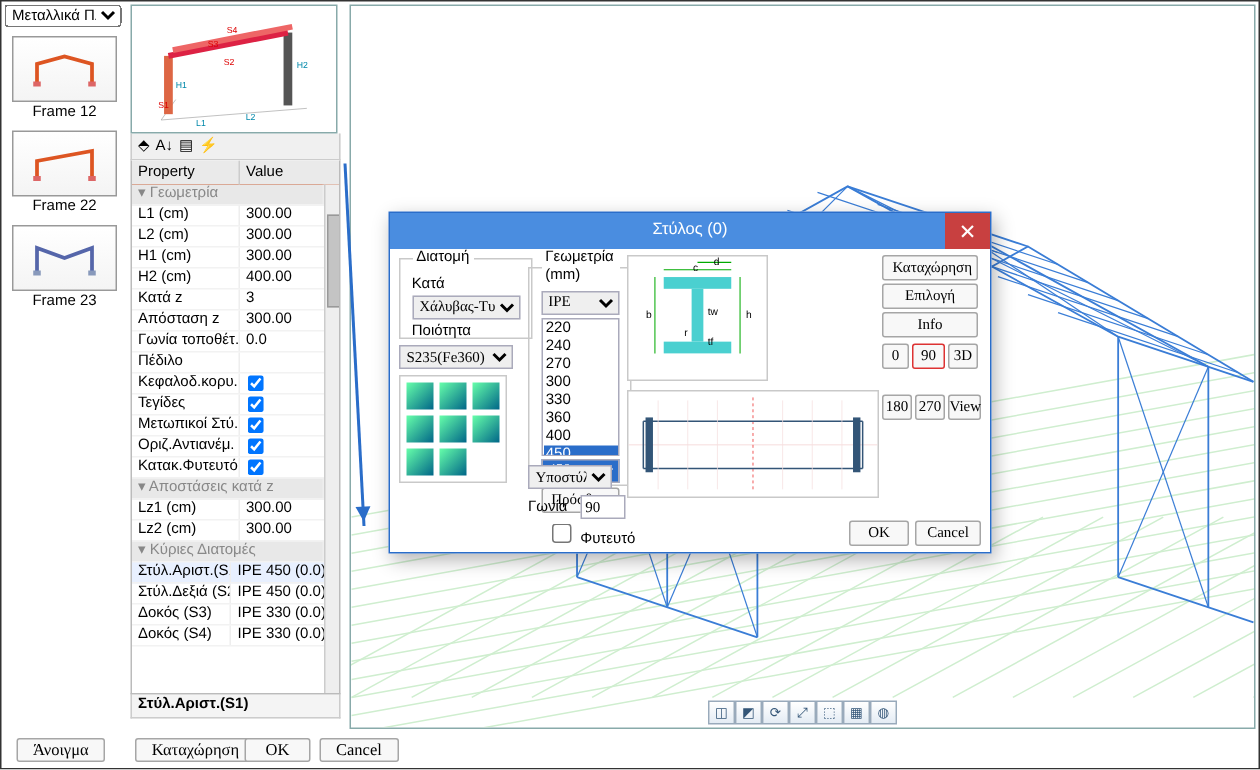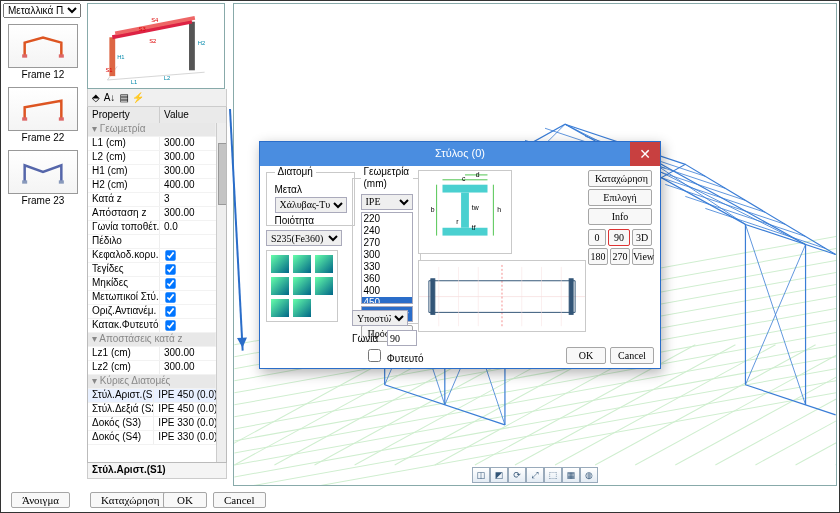--- a/index.html
+++ b/index.html
@@ -160,24 +160,20 @@
           </div>
           <div class="prop-row">
             <div>Κεφαλοδ.κορυ.</div>
             <div><input type="checkbox" checked="" style=""></div>
           </div>
           <div class="prop-row">
             <div>Τεγίδες</div>
             <div><input type="checkbox" checked="" style=""></div>
           </div>
           <div class="prop-row">
-            <div>Μηκίδες</div>
-            <div><input type="checkbox" checked="" style=""></div>
-          </div>
-          <div class="prop-row">
             <div>Μετωπικοί Στύ.</div>
             <div><input type="checkbox" checked="" style=""></div>
           </div>
           <div class="prop-row">
             <div>Οριζ.Αντιανέμ.</div>
             <div><input type="checkbox" checked="" style=""></div>
           </div>
           <div class="prop-row">
             <div>Κατακ.Φυτευτό.</div>
             <div><input type="checkbox" checked="" style=""></div>
@@ -314,21 +310,21 @@
 
   <div class="dlg">
     <div class="dlg-title">
       <span>Στύλος (0)</span>
       <div class="dlg-close">✕</div>
     </div>
     <div class="dlg-body">
 
       <fieldset class="grp" style="left:4px;top:0;width:80px;height:60px">
         <legend>Διατομή</legend>
-        <span class="lbl">Μεταλ</span>
+        <span class="lbl">Κατά</span>
         <select style="width:72px"><option>Χάλυβας-Τυπικές</option></select>
         <span class="lbl">Ποιότητα</span>
       </fieldset>
       <select style="position:absolute;left:6px;top:64px;width:76px"><option>S235(Fe360)</option></select>
 
       <div class="sect-preview" style="position:absolute;left:6px;top:84px">
         <span></span>
           <span></span>
           <span></span>
           <span></span>
@@ -387,21 +383,21 @@
 
       <div style="position:absolute;right:6px;top:4px;width:66px">
         <button class="btn-sm" style="width:64px">Καταχώρηση</button>
         <button class="btn-sm" style="width:64px;margin-top:2px">Επιλογή</button>
         <button class="btn-sm" style="width:64px;margin-top:2px">Info</button>
         <div style="display:flex;gap:2px;margin-top:4px">
           <button class="btn-sm" style="width:18px;padding:0">0</button>
           <button class="btn-sm" style="width:22px;padding:0;border:1px solid #d33">90</button>
           <button class="btn-sm" style="width:20px;padding:0">3D</button>
         </div>
-        <div style="display:flex;gap:2px;margin-top:2px">
+        <div style="display:flex;gap:2px;margin-top:17px">
           <button class="btn-sm" style="width:20px;padding:0">180</button>
           <button class="btn-sm" style="width:20px;padding:0">270</button>
           <button class="btn-sm" style="width:22px;padding:0">View</button>
         </div>
       </div>
 
       <div class="diagram-box" style="position:absolute;left:158px;top:94px;width:168px;height:72px">
         <svg viewBox="0 0 168 72">
           <g stroke="#f3cfcf" stroke-width="0.5">
             <line x1="0" y1="36" x2="168" y2="36"></line>

